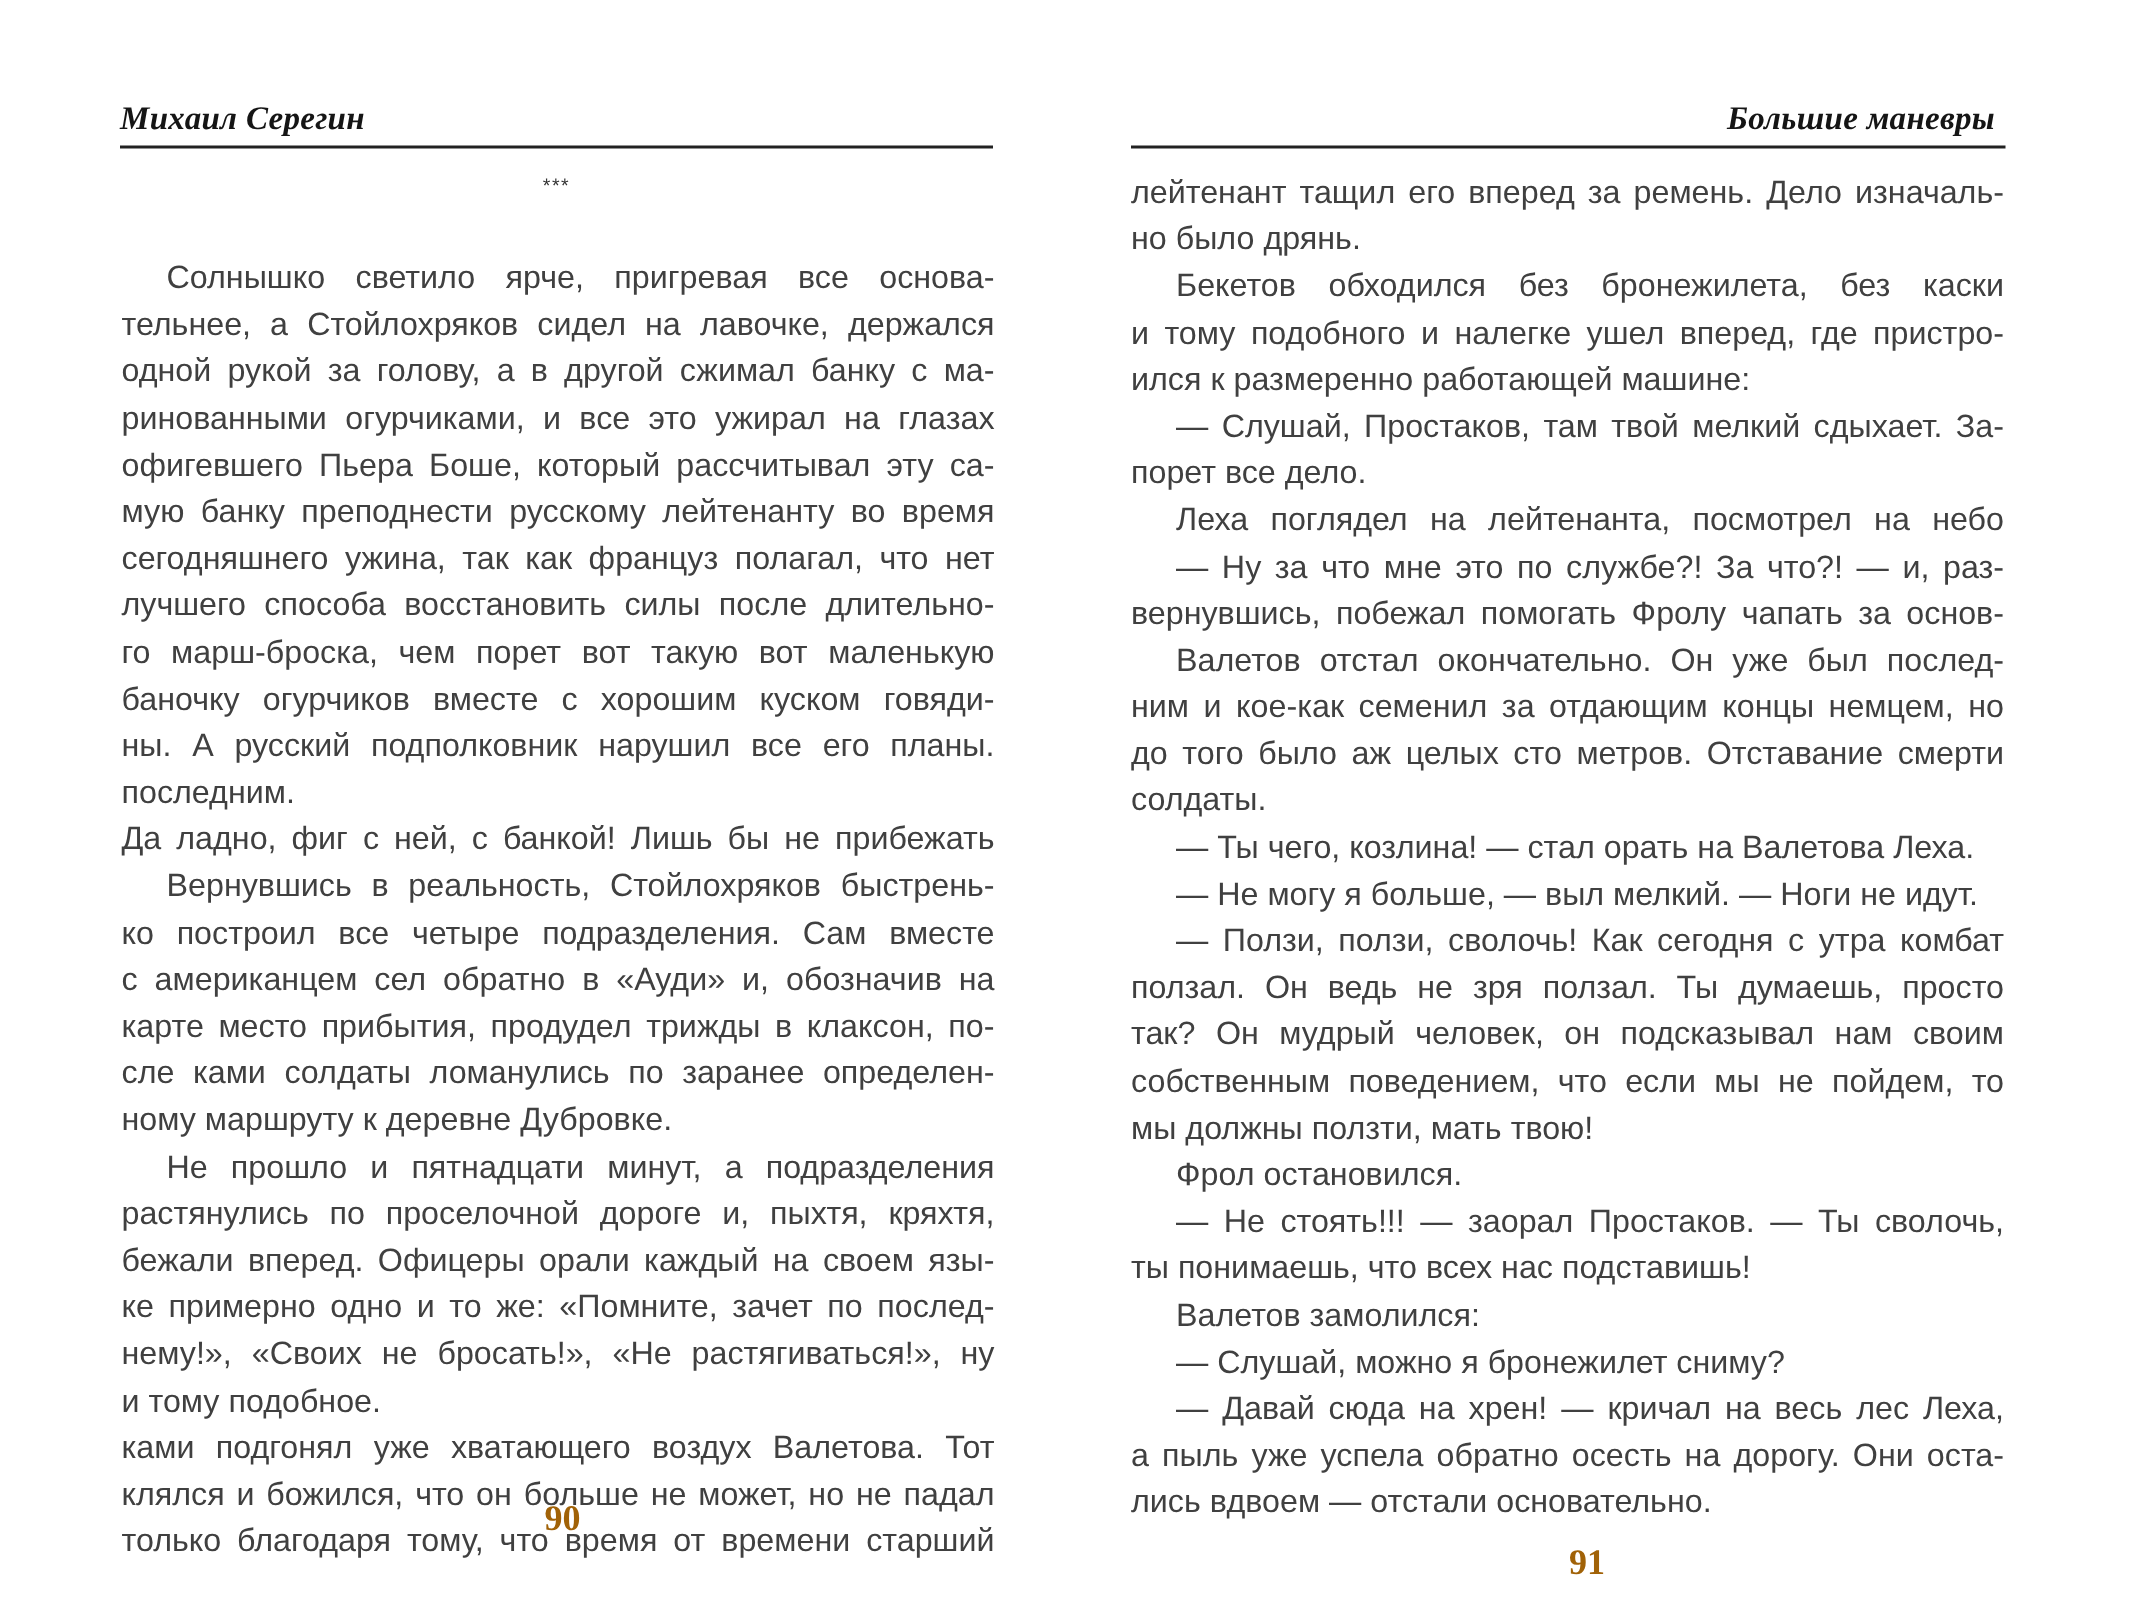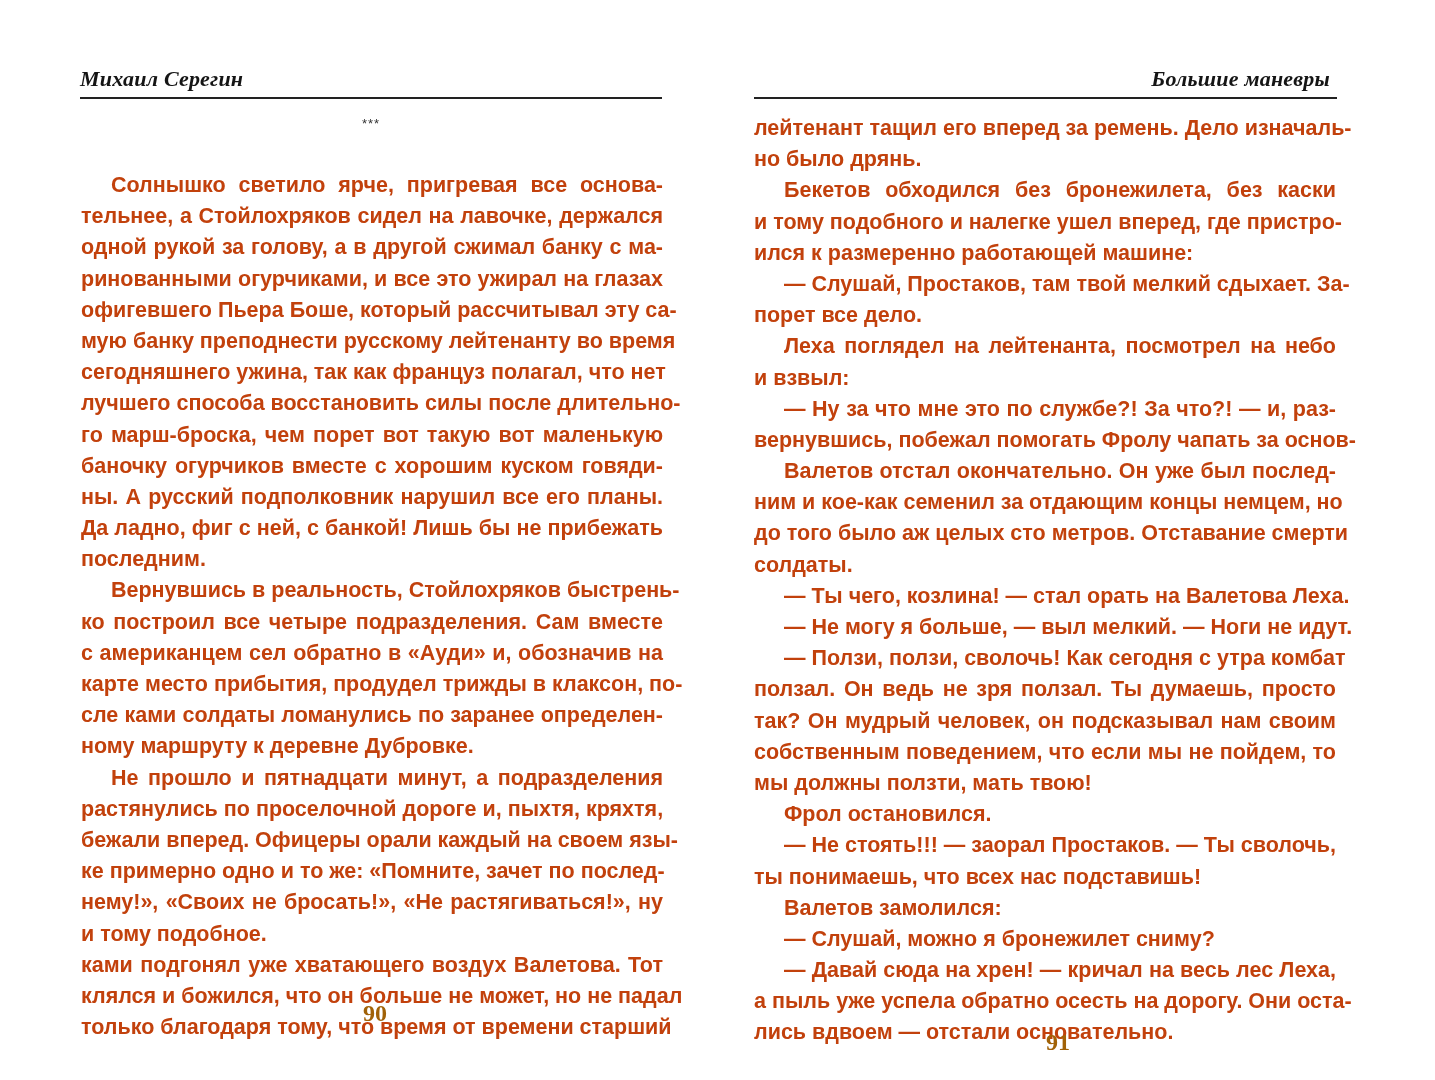--- a/index.html
+++ b/index.html
@@ -64,22 +64,21 @@
   .right .text-block { left: 37px; top: 113px; }
 
   .line {
     display: block;
     height: 31.2px;
     line-height: 31.2px;
     font-size: 21.5px;
     white-space: nowrap;
     text-align: justify;
     text-align-last: justify;
-    color: #c2410c;
-    font-weight: bold;
+    color: #404040;
   }
   .line.indent { padding-left: 30px; }
   .line.last { text-align-last: left; }
 
   .page-number {
     position: absolute;
     top: 1000px;
     font-family: "Liberation Serif", serif;
     font-weight: bold;
     font-size: 24px;
@@ -100,22 +99,22 @@
       <span class="line">тельнее, а Стойлохряков сидел на лавочке, держался</span>
       <span class="line">одной рукой за голову, а в другой сжимал банку с ма-</span>
       <span class="line">ринованными огурчиками, и все это ужирал на глазах</span>
       <span class="line">офигевшего Пьера Боше, который рассчитывал эту са-</span>
       <span class="line">мую банку преподнести русскому лейтенанту во время</span>
       <span class="line">сегодняшнего ужина, так как француз полагал, что нет</span>
       <span class="line">лучшего способа восстановить силы после длительно-</span>
       <span class="line">го марш-броска, чем порет вот такую вот маленькую</span>
       <span class="line">баночку огурчиков вместе с хорошим куском говяди-</span>
       <span class="line">ны. А русский подполковник нарушил все его планы.</span>
+      <span class="line last">последним.</span>
       <span class="line">Да ладно, фиг с ней, с банкой! Лишь бы не прибежать</span>
-      <span class="line last">последним.</span>
       <span class="line indent">Вернувшись в реальность, Стойлохряков быстрень-</span>
       <span class="line">ко построил все четыре подразделения. Сам вместе</span>
       <span class="line">с американцем сел обратно в «Ауди» и, обозначив на</span>
       <span class="line">карте место прибытия, продудел трижды в клаксон, по-</span>
       <span class="line">сле ками солдаты ломанулись по заранее определен-</span>
       <span class="line last">ному маршруту к деревне Дубровке.</span>
       <span class="line indent">Не прошло и пятнадцати минут, а подразделения</span>
       <span class="line">растянулись по проселочной дороге и, пыхтя, кряхтя,</span>
       <span class="line">бежали вперед. Офицеры орали каждый на своем язы-</span>
       <span class="line">ке примерно одно и то же: «Помните, зачет по послед-</span>
@@ -133,21 +132,20 @@
   <div class="head-rule"></div>
   <div class="text-block" id="right-text">
       <span class="line">лейтенант тащил его вперед за ремень. Дело изначаль-</span>
       <span class="line last">но было дрянь.</span>
       <span class="line indent">Бекетов обходился без бронежилета, без каски</span>
       <span class="line">и тому подобного и налегке ушел вперед, где пристро-</span>
       <span class="line last">ился к размеренно работающей машине:</span>
       <span class="line indent">— Слушай, Простаков, там твой мелкий сдыхает. За-</span>
       <span class="line last">порет все дело.</span>
       <span class="line indent">Леха поглядел на лейтенанта, посмотрел на небо</span>
-      <span class="line last">и взвыл:</span>
       <span class="line indent">— Ну за что мне это по службе?! За что?! — и, раз-</span>
       <span class="line">вернувшись, побежал помогать Фролу чапать за основ-</span>
       <span class="line indent">Валетов отстал окончательно. Он уже был послед-</span>
       <span class="line">ним и кое-как семенил за отдающим концы немцем, но</span>
       <span class="line">до того было аж целых сто метров. Отставание смерти</span>
       <span class="line last">солдаты.</span>
       <span class="line indent last">— Ты чего, козлина! — стал орать на Валетова Леха.</span>
       <span class="line indent last">— Не могу я больше, — выл мелкий. — Ноги не идут.</span>
       <span class="line indent">— Ползи, ползи, сволочь! Как сегодня с утра комбат</span>
       <span class="line">ползал. Он ведь не зря ползал. Ты думаешь, просто</span>

